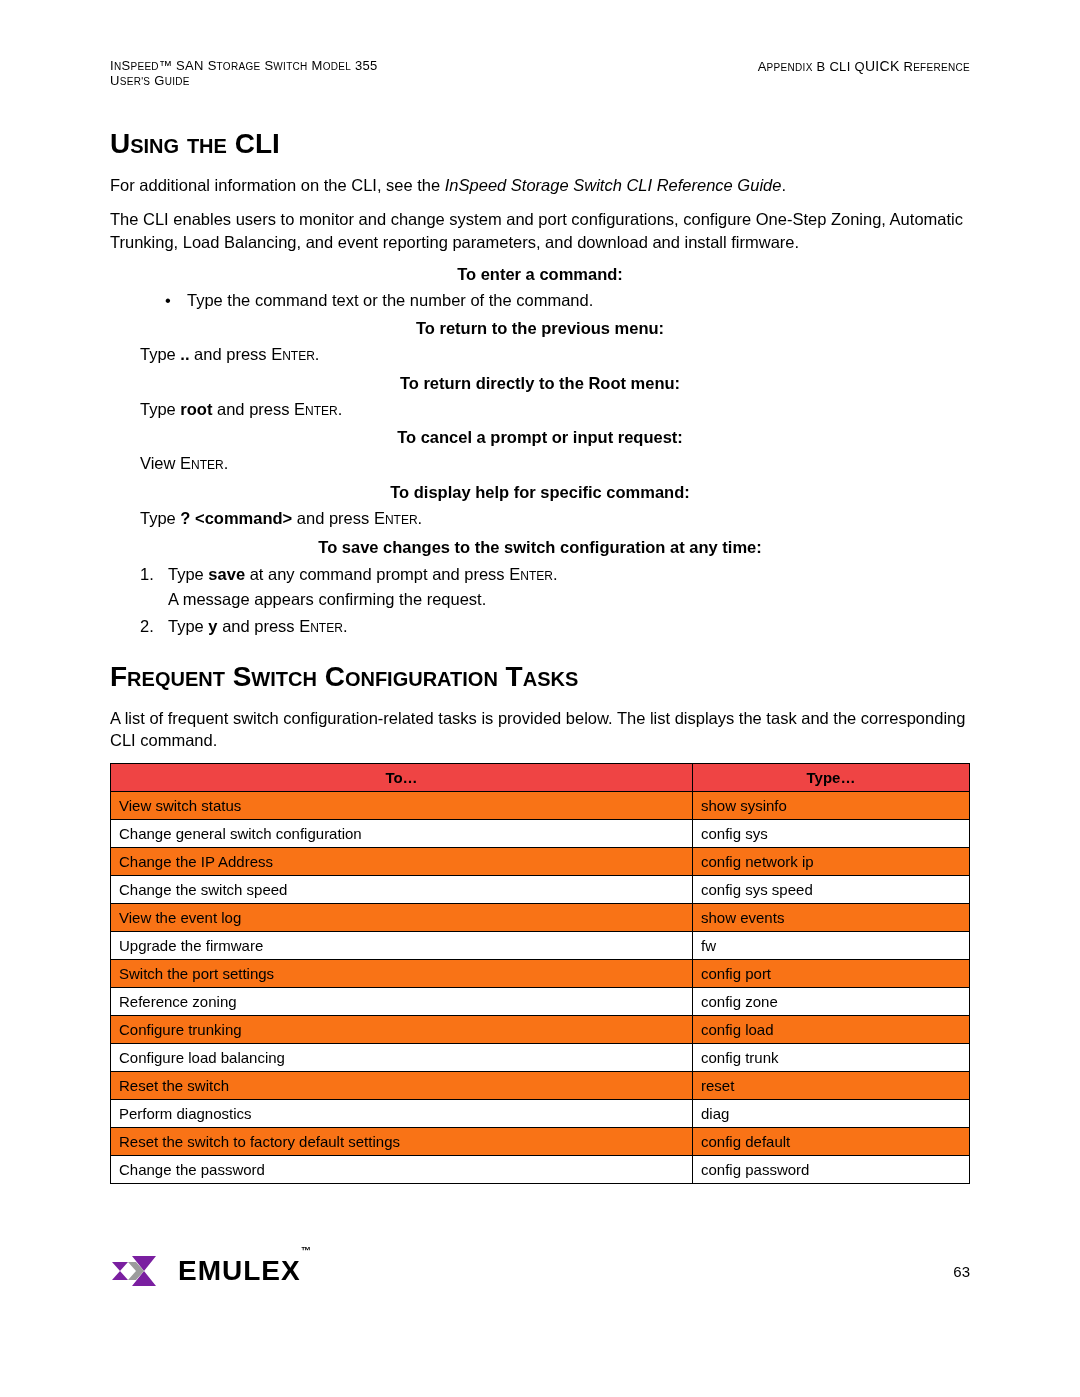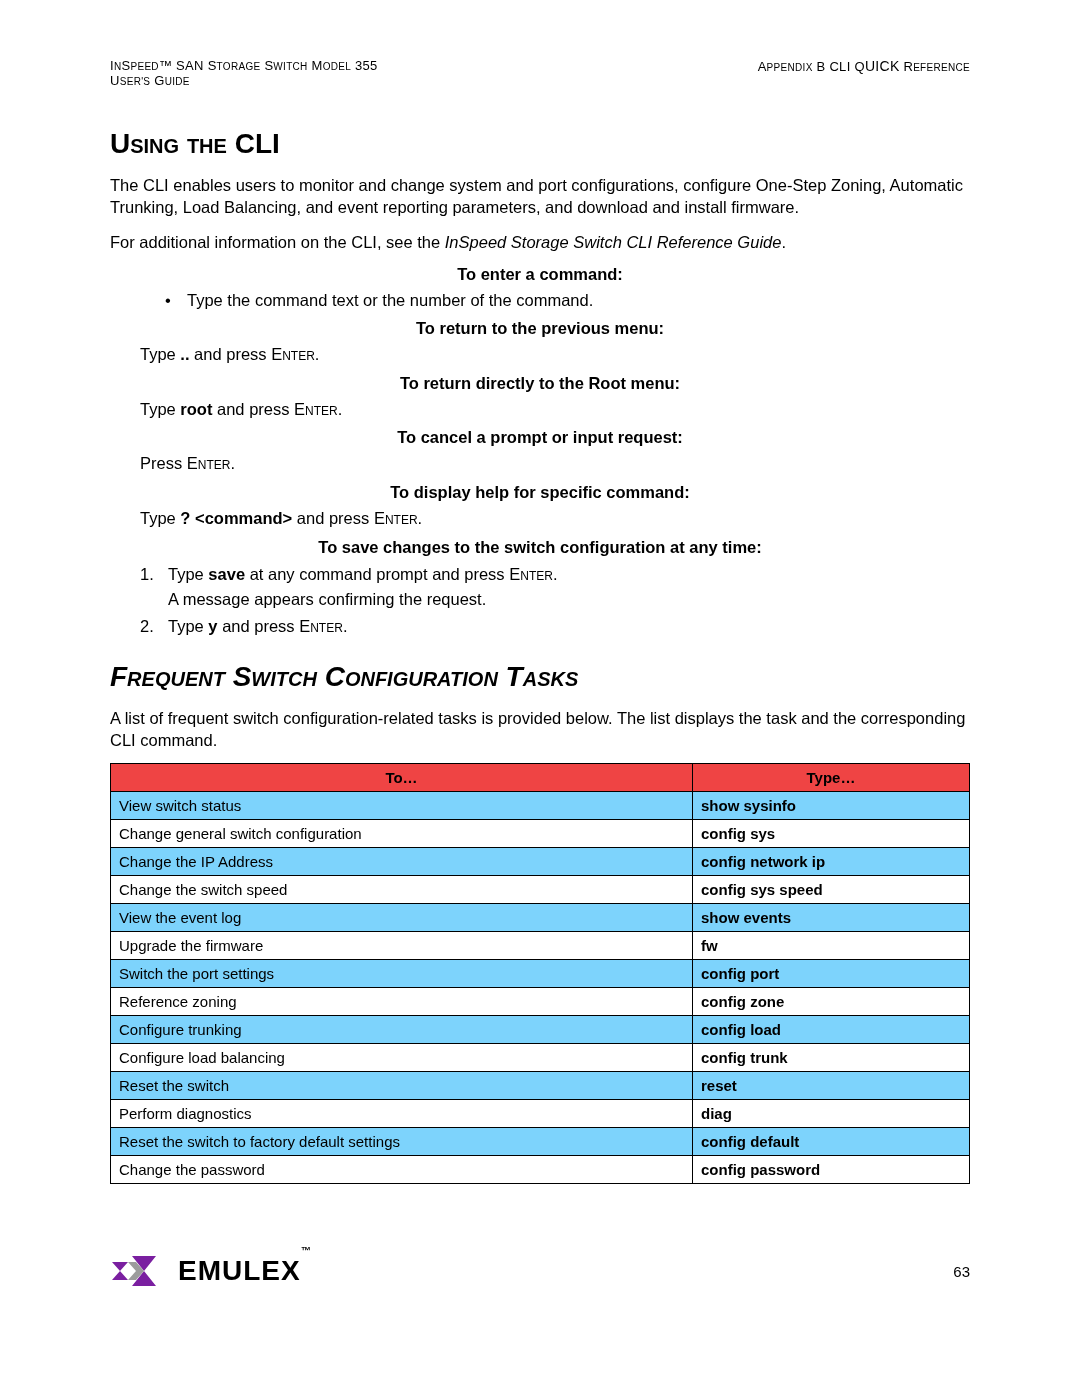--- a/index.html
+++ b/index.html
@@ -58,22 +58,22 @@
   table.cmd th, table.cmd td {
     border: 1px solid #000;
     padding: 5px 8px;
     text-align: left;
   }
   table.cmd th {
     font-weight: bold;
     text-align: center;
     background: #ef4444;
   }
-  table.cmd tr.shade td { background: #7dd3fc; }
-  table.cmd td.cmdcol { font-weight: bold; width: 260px;}
+  table.cmd tr.shade td { background: #f97316; }
+  table.cmd td.cmdcol { font-weight: normal; width: 260px;}
   .footer {
     margin-top: 70px;
     display:flex;
     justify-content: space-between;
     align-items:center;
   }
   .pagenum { font-size: 15px; }
   .logo { display:flex; align-items:center; gap:20px;}
   .logo-text { font-family: Arial Black, Arial, sans-serif; font-weight:900; font-size:28px; letter-spacing:1px;}
   .tm { font-size:10px; vertical-align: top; position:relative; top:-10px;}
@@ -94,45 +94,45 @@
     </div>
     <div class="hdr-right">
       <div>
         <span>A</span><span style="text-transform:uppercase;font-size:10px;">PPENDIX</span><span> B CLI Q</span><span style="text-transform:uppercase;font-size:14px;">UICK</span><span> R</span><span style="text-transform:uppercase;font-size:10px;">EFERENCE</span>
       </div>
     </div>
   </div>
 
   <h1 class="section">Using the CLI</h1>
 
-  <p class="body">The CLI enables users to monitor and change system and port configurations, configure One-Step Zoning, Automatic Trunking, Load Balancing, and event reporting parameters, and download and install firmware.</p>
-
   <p class="body">
     <span>For additional information on the CLI, see the </span><span class="italic">InSpeed Storage Switch CLI Reference Guide</span><span>.</span>
   </p>
+
+  <p class="body">The CLI enables users to monitor and change system and port configurations, configure One-Step Zoning, Automatic Trunking, Load Balancing, and event reporting parameters, and download and install firmware.</p>
 
   <div class="sub-heading">To enter a command:</div>
   <div class="indent-bullet">
     <span class="dot">•</span>
     <span>Type the command text or the number of the command.</span>
   </div>
 
   <div class="sub-heading">To return to the previous menu:</div>
   <div class="indent1">
     <span>Type </span><span class="bold">..</span><span> and press </span><span>E</span><span style="font-size:12px;">NTER</span><span>.</span>
   </div>
 
   <div class="sub-heading">To return directly to the Root menu:</div>
   <div class="indent1">
     <span>Type </span><span class="bold">root</span><span> and press </span><span>E</span><span style="font-size:12px;">NTER</span><span>.</span>
   </div>
 
   <div class="sub-heading">To cancel a prompt or input request:</div>
   <div class="indent1">
-    <span>Press </span><span>E</span><span style="font-size:12px;">NTER</span><span>.</span>
+    <span>View </span><span>E</span><span style="font-size:12px;">NTER</span><span>.</span>
   </div>
 
   <div class="sub-heading">To display help for specific command:</div>
   <div class="indent1">
     <span>Type </span><span class="bold">? &lt;command&gt;</span><span> and press </span><span>E</span><span style="font-size:12px;">NTER</span><span>.</span>
   </div>
 
   <div class="sub-heading">To save changes to the switch configuration at any time:</div>
   <div class="indent-num">
     <span class="num">1.</span>
@@ -141,21 +141,21 @@
     </span>
   </div>
   <div class="indent-num-body">A message appears confirming the request.</div>
   <div class="indent-num">
     <span class="num">2.</span>
     <span>
       <span>Type </span><span class="bold">y</span><span> and press </span><span>E</span><span style="font-size:12px;">NTER</span><span>.</span>
     </span>
   </div>
 
-  <h1 class="section" style="margin-top:22px;font-style:italic;">Frequent Switch Configuration Tasks</h1>
+  <h1 class="section" style="margin-top:22px;">Frequent Switch Configuration Tasks</h1>
   <p class="body">A list of frequent switch configuration-related tasks is provided below. The list displays the task and the corresponding CLI command.</p>
 
   <table class="cmd">
     <thead>
       <tr>
         <th>To…</th>
         <th>Type…</th>
       </tr>
     </thead>
     <tbody id="cmd-body">

